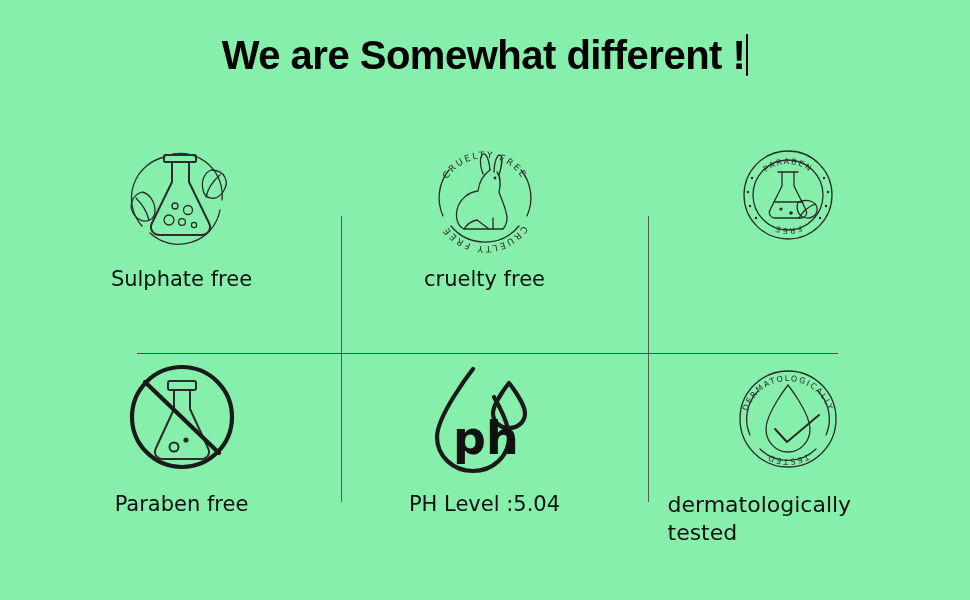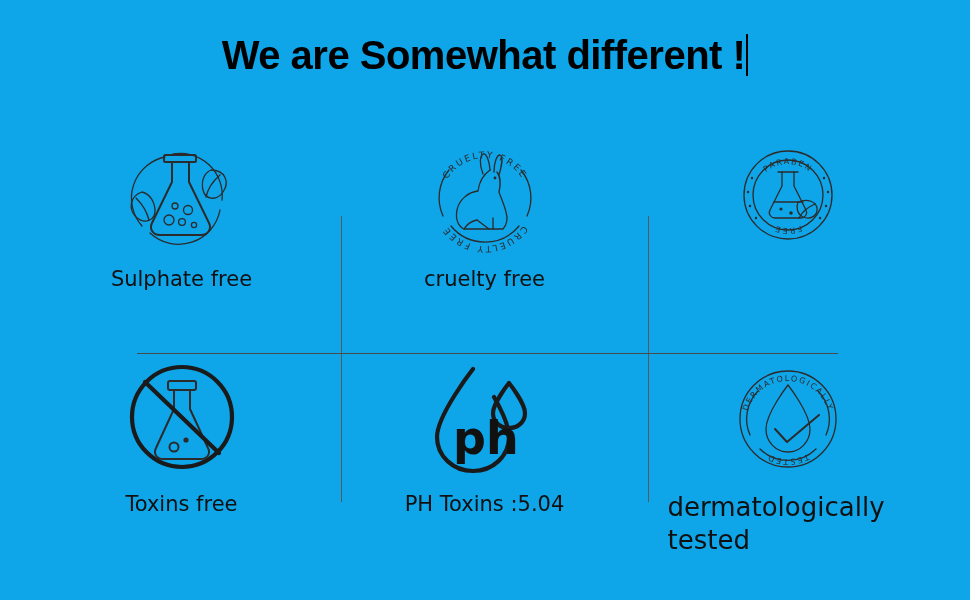--- a/index.html
+++ b/index.html
@@ -16,21 +16,21 @@
     color: #111111;
     position: relative;
   }
 
   #slide {
     position: absolute;
     left: 0;
     top: 0;
     width: 970px;
     height: 600px;
-    background: #0ea5e9;
+    background: #86efac;
   }
 
   
   #title-row {
     position: absolute;
     left: 0;
     top: 24px;
     width: 970px;
     height: 62px;
     display: flex;
@@ -93,21 +93,21 @@
   }
   .badge-label {
     margin-top: 6px;
     font-family: "DejaVu Sans", sans-serif;
     font-size: 21px;
     font-weight: 400;
     line-height: 1.25;
     color: #101010;
     max-width: 240px;
   }
-  .label-lg { font-size: 26px; }
+  .label-lg { font-size: 22px; }
 
   
   .v-divider {
     position: absolute;
     width: 1px;
     background: #5a5a5a;
   }
   #v-divider-1 { left: 341px; top: 216px; height: 286px; }
   #v-divider-2 { left: 648px; top: 216px; height: 286px; }
 
@@ -278,33 +278,33 @@
 
           <rect class="ln" x="56" y="26" width="28" height="9" rx="2"></rect>
 
           <path class="ln" d="M 62 35 L 62 54 L 44 93 C 41 99 45 104 51 104 L 89 104 C 95 104 99 99 96 93 L 78 54 L 78 35"></path>
           <path class="ln" d="M 49 84 L 92 84" opacity="0"></path>
           <circle class="ln" cx="62" cy="92" r="4.5"></circle>
           <circle class="dot" cx="74" cy="85" r="2.6"></circle>
 
           <line class="ln-thick" x1="33" y1="27" x2="107" y2="98"></line>
         </svg>
-        <div class="badge-label">Toxins free</div>
+        <div class="badge-label">Paraben free</div>
       </div>
 
       <div class="cell cell-1">
         <svg class="badge-art" viewBox="0 0 140 130">
 
           <path class="ln-thick" d="M 58 14 C 58 14 22 60 22 82 C 22 101 38 116 58 116 C 78 116 94 101 94 82 C 94 72 87 56 79 42"></path>
 
           <path class="ln-thick" d="M 94 28 C 94 28 78 48 78 58 C 78 67 85 73 94 73 C 103 73 110 67 110 58 C 110 48 94 28 94 28 Z"></path>
 
           <text class="ph-text" x="38" y="99">ph</text>
         </svg>
-        <div class="badge-label">PH Toxins :5.04</div>
+        <div class="badge-label">PH Level :5.04</div>
       </div>
 
       <div class="cell cell-2">
         <svg class="badge-art" viewBox="0 0 140 130">
           <defs>
             <path id="dt-arc-top" d="M 28 68 A 42 42 0 0 1 112 68"></path>
             <path id="dt-arc-bot" d="M 110 64 A 40 40 0 0 1 30 64"></path>
           </defs>
 
           <circle class="ln-thin" cx="70" cy="64" r="48"></circle>

